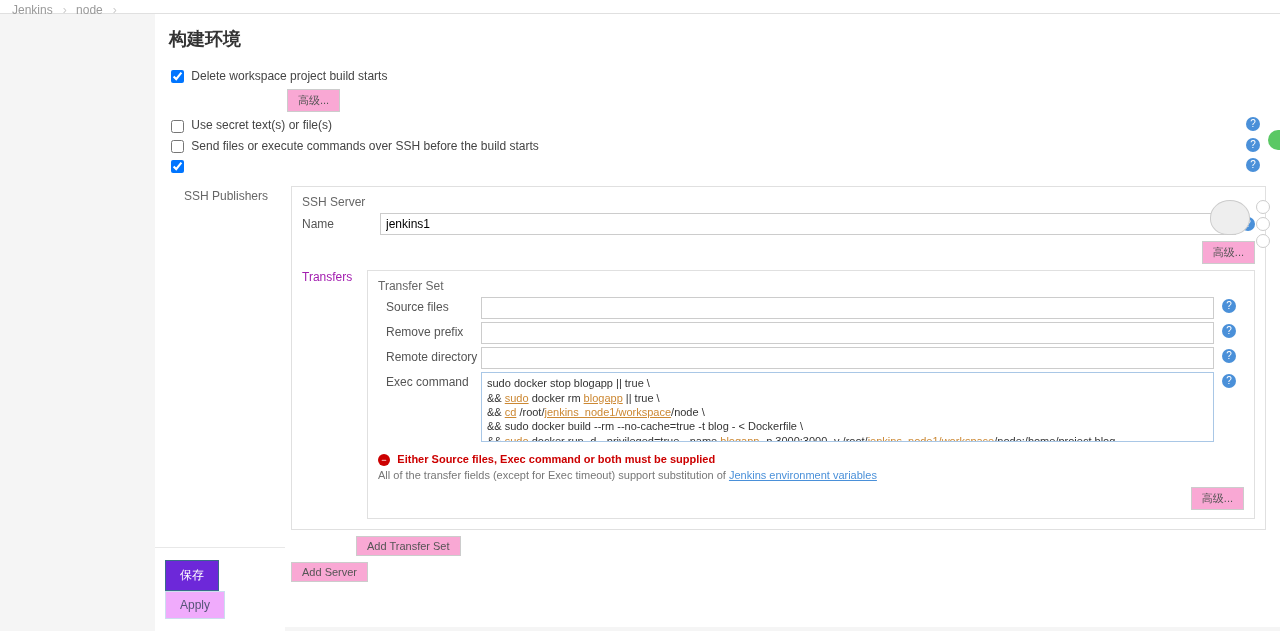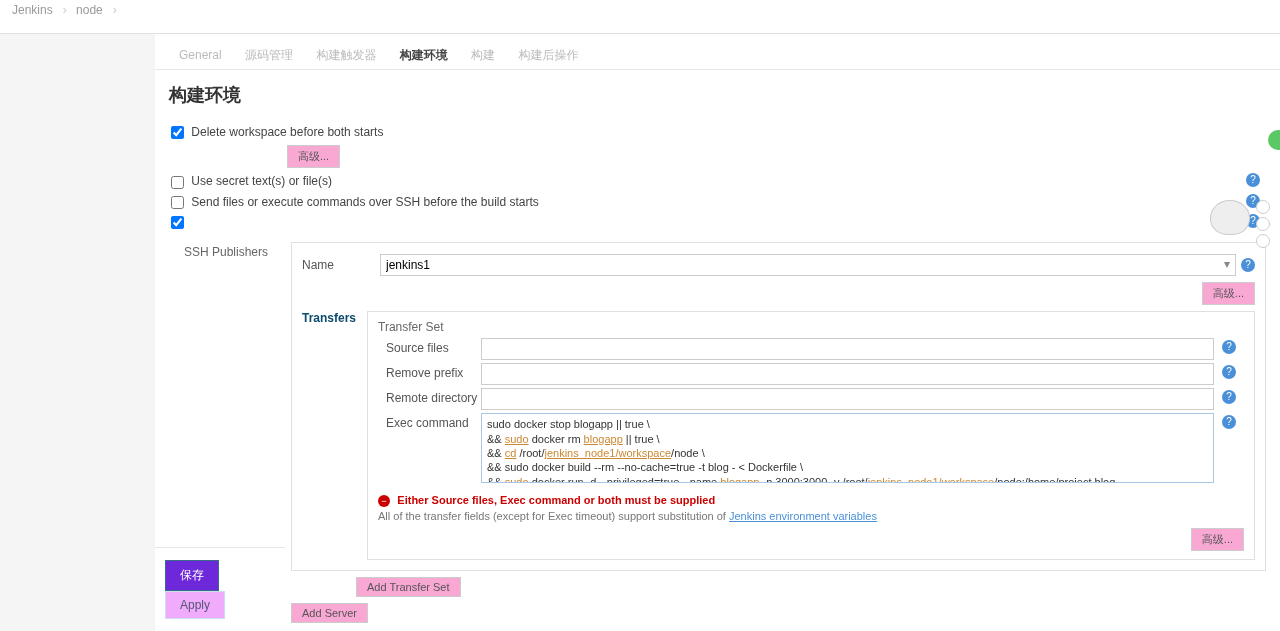--- a/index.html
+++ b/index.html
@@ -1,19 +1,19 @@
 <!DOCTYPE html>
 <html><head>
 <meta charset="utf-8">
 <style>
 * { box-sizing: border-box; margin: 0; padding: 0; }
 body { font-family: Arial, Helvetica, sans-serif; font-size: 12px; color: #333; background: #f5f5f5; width: 1280px; height: 631px; overflow: hidden; position: relative; }
 a { text-decoration: none; color: #069; }
 
-.breadcrumb { height: 34px; padding: 3px 12px; background: #fff; border-bottom: 1px solid #e0e0e0; color: #999; }
+.breadcrumb { height: 14px; padding: 3px 12px; background: #fff; border-bottom: 1px solid #e0e0e0; color: #999; }
 .breadcrumb a { color: #999; margin-right: 4px; }
 .breadcrumb .sep { margin: 0 6px; color: #ccc; }
 
 .content { margin-left: 155px; background: #fff; min-height: 613px; padding: 0; }
 .tabs { border-bottom: 1px solid #e8e8e8; padding: 8px 14px 0; }
 .tab { display: inline-block; padding: 5px 10px; color: #bbb; cursor: pointer; }
 .tab.active { color: #444; font-weight: bold; }
 
 .section { padding: 13px 14px; }
 h2.section-title { font-size: 18px; font-weight: bold; color: #333; margin-bottom: 15px; }
@@ -34,21 +34,21 @@
 .form-row { margin: 3px 0; display: flex; align-items: center; }
 .form-row .lbl { width: 70px; color: #555; flex-shrink: 0; margin-right: 8px; }
 .form-row .ctrl { flex: 1; display: flex; align-items: center; gap: 5px; }
 select, input[type=text] { border: 1px solid #ccc; padding: 3px 5px; font-size: 12px; width: 100%; }
 select { appearance: none; background: #fff; }
 .select-wrap { position: relative; flex: 1; }
 .select-wrap::after { content: "▾"; position: absolute; right: 6px; top: 3px; color: #888; pointer-events: none; }
 
 .adv-right { text-align: right; margin-top: 6px; }
 .transfers-wrap { margin-top: 6px; }
-.transfers-lbl { float: left; width: 60px; color: #0c4a6e; font-weight: bold; }
+.transfers-lbl { float: left; width: 60px; color: #a21caf; }
 .transfer-set { margin-left: 65px; border: 1px solid #e0e0e0; padding: 8px 10px; }
 .ts-row { display: flex; align-items: flex-start; margin: 3px 8px; }
 .ts-row .tlbl { width: 95px; color: #555; flex-shrink: 0; padding-top: 3px; }
 .ts-row .tctrl { flex: 1; position: relative; }
 .ts-row input[type=text] { width: calc(100% - 22px); }
 .ts-row .help-r { position: absolute; right: 0; top: 2px; }
 
 .exec-ta { width: calc(100% - 22px); height: 70px; border: 1px solid #a9c7e6; background: #fff; font-size: 11px; padding: 3px 5px; font-family: inherit; resize: none; overflow: auto; line-height: 1.3; }
 .kw-sudo { color: #c83; text-decoration: underline; }
 .kw-cd { color: #c83; text-decoration: underline; }
@@ -74,35 +74,27 @@
 </style>
 </head>
 <body>
 
 <div class="breadcrumb">
   <a href="#">Jenkins</a><span class="sep">›</span>
   <a href="#">node</a><span class="sep">›</span>
 </div>
 
 <div class="content">
-  <div class="tabs">
-    <span class="tab">General</span>
-    <span class="tab">源码管理</span>
-    <span class="tab">构建触发器</span>
-    <span class="tab active">构建环境</span>
-    <span class="tab">构建</span>
-    <span class="tab">构建后操作</span>
-  </div>
 
   <div class="section">
     <h2 class="section-title">构建环境</h2>
 
     <div class="optrow">
       <input type="checkbox" checked="" style="">
-      <label>Delete workspace before both starts</label>
+      <label>Delete workspace project build starts</label>
     </div>
     <div class="adv-row">
       <button class="btn">高级...</button>
     </div>
 
     <div class="optrow">
       <input type="checkbox" style="">
       <label>Use secret text(s) or file(s)</label>
       <span class="help-icon">?</span>
     </div>
@@ -112,20 +104,21 @@
       <span class="help-icon">?</span>
     </div>
     <div class="optrow">
       <input type="checkbox" checked="" style="">
       <span class="help-icon">?</span>
     </div>
 
     <div class="ssh-block">
       <div class="ssh-pub-label">SSH Publishers</div>
       <div class="ssh-server-box">
+        <div class="legend">SSH Server</div>
         <div class="form-row">
           <div class="lbl">Name</div>
           <div class="ctrl">
             <div class="select-wrap">
               <select>
                 <option>jenkins1</option>
               </select>
             </div>
             <span class="help-small">?</span>
           </div>

